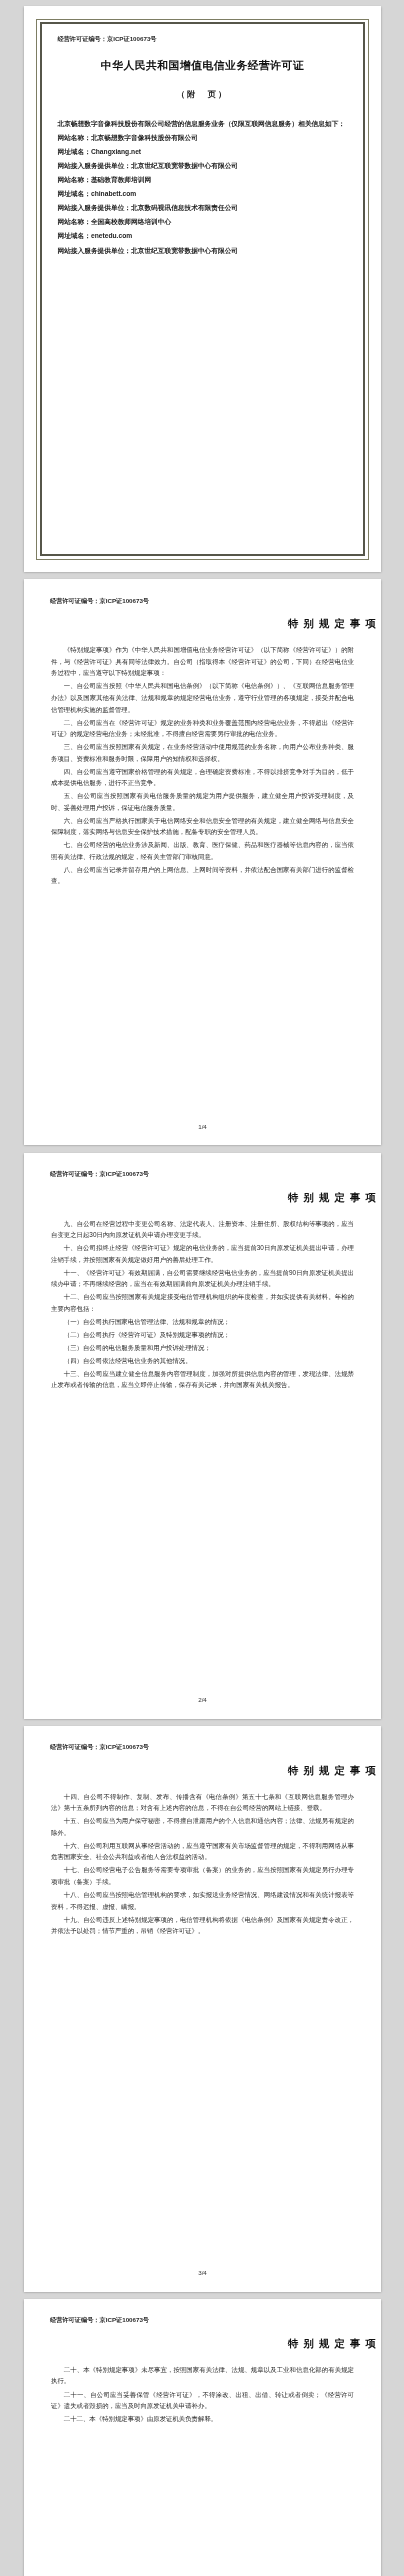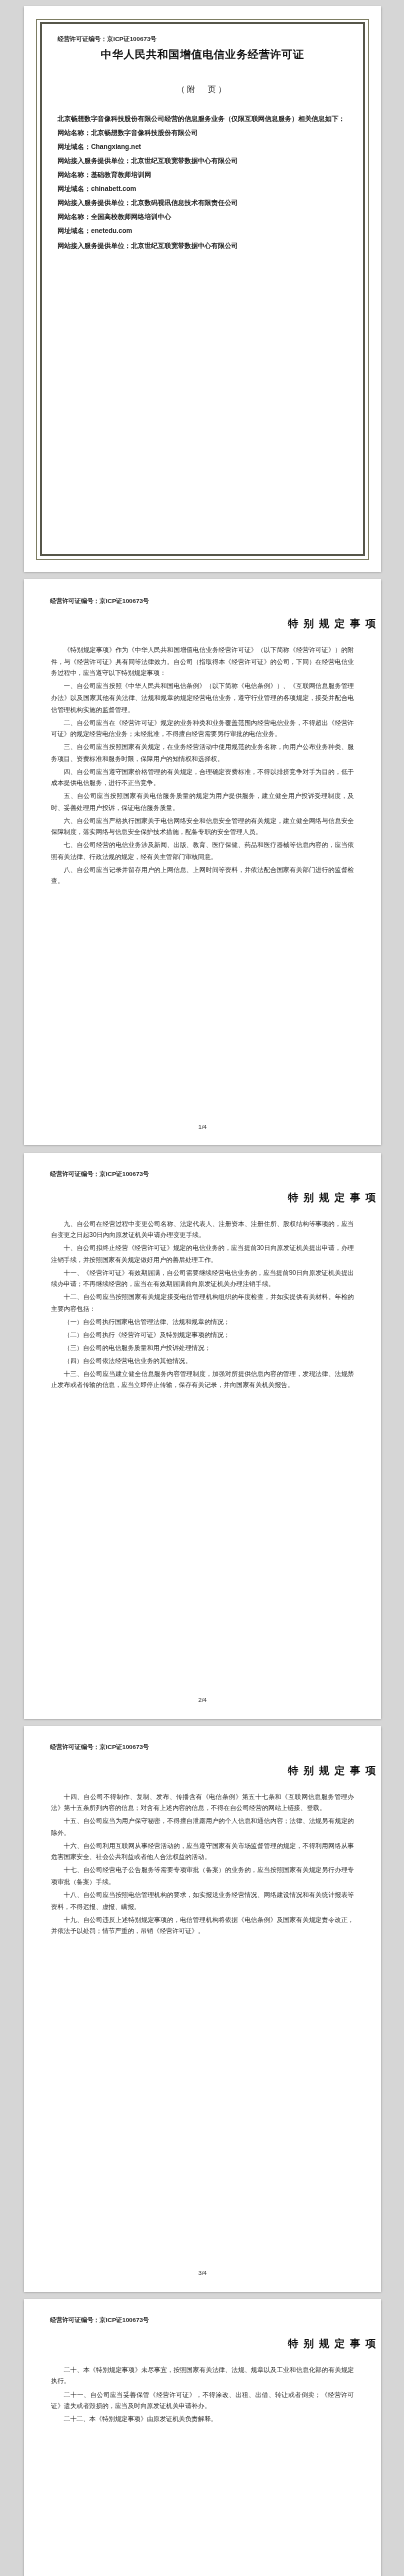--- a/index.html
+++ b/index.html
@@ -39,29 +39,29 @@
     height: 100%;
     padding: 11.3px 15.5px;
     position: relative;
   }
   .cert-header { font-size: 6.2px; font-weight: bold; color: #2b2b2b; }
   .cert-title {
     text-align: center;
     font-size: 10.8px;
     font-weight: bold;
     letter-spacing: 0.5px;
-    margin-top: 4px;
+    margin-top: 15px;
     color: #111;
   }
   .cert-subtitle {
     text-align: center;
     font-size: 8.2px;
-    font-weight: normal;
+    font-weight: bold;
     letter-spacing: 2.1px;
-    margin-top: 22px;
+    margin-top: 16px;
   }
   .cert-body {
     margin-top: 16.5px;
     font-size: 6.7px;
     line-height: 2.1;
     font-weight: bold;
     color: #222;
   }
   .cert-intro { text-align: justify; }
   .entry-line { text-align: justify; }

